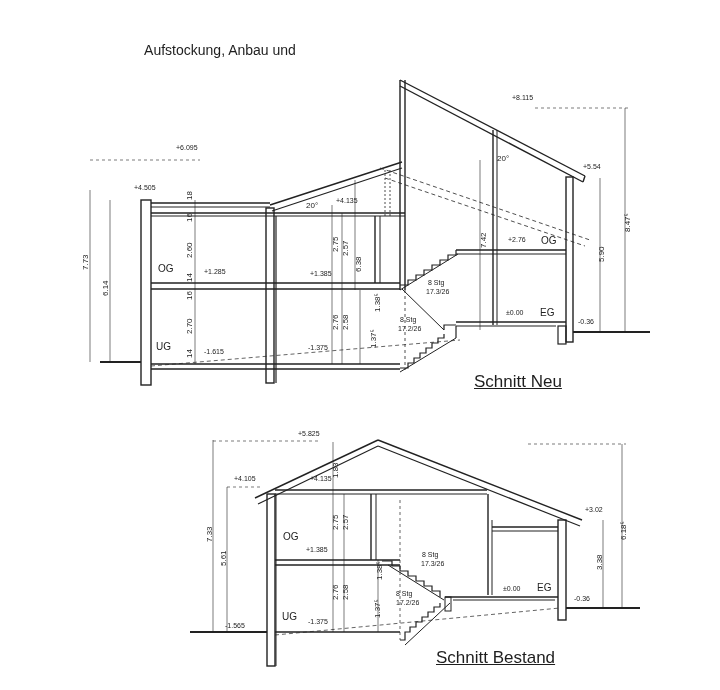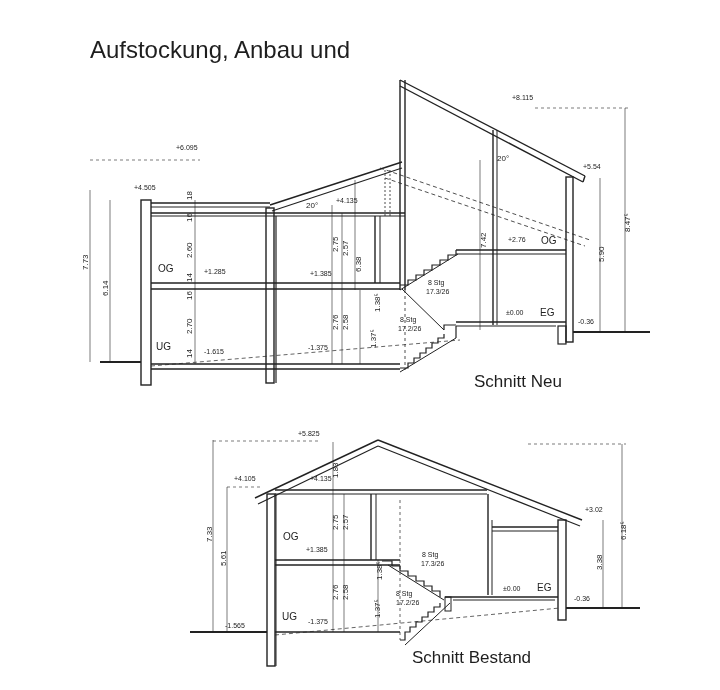--- a/index.html
+++ b/index.html
@@ -1,18 +1,18 @@
 <!DOCTYPE html>
 <html><head>
 <meta charset="utf-8">
 <style>
   html,body{margin:0;padding:0;background:#ffffff;}
   body{width:720px;height:690px;position:relative;overflow:hidden;font-family:"Liberation Sans",sans-serif;color:#1a1a1a;}
-  .title{position:absolute;left:60px;top:36px;width:320px;text-align:center;font-size:24px;line-height:28px;color:#1e1e1e;}
-  .section-label{position:absolute;font-size:17px;color:#1e1e1e;}
+  .title{position:absolute;left:60px;top:36px;width:320px;text-align:center;font-size:14px;line-height:28px;color:#1e1e1e;}
+  .section-label{position:absolute;font-size:17px;color:#1e1e1e;text-decoration:underline;}
   svg{position:absolute;left:0;top:0;}
   svg text{font-family:"Liberation Sans",sans-serif;fill:#222;}
   .dim{font-size:8px;}
   .lvl{font-size:7px;}
   .room{font-size:10px;}
   .stair{font-size:7px;}
 </style>
 </head>
 <body>
 
@@ -215,13 +215,13 @@
     <text class="room" x="537" y="591">EG</text>
 
     <text class="stair" x="422" y="557">8 Stg</text>
     <text class="stair" x="421" y="566">17.3/26</text>
     <text class="stair" x="396" y="596">8 Stg</text>
     <text class="stair" x="396" y="605">17.2/26</text>
   </g>
 </svg>
 
 <div class="section-label" style="left:474px;top:372px;">Schnitt Neu</div>
-<div class="section-label" style="left:412px;top:648px;">Schnitt Bestand</div>
+<div class="section-label" style="left:436px;top:648px;">Schnitt Bestand</div>
 
 </body></html>

